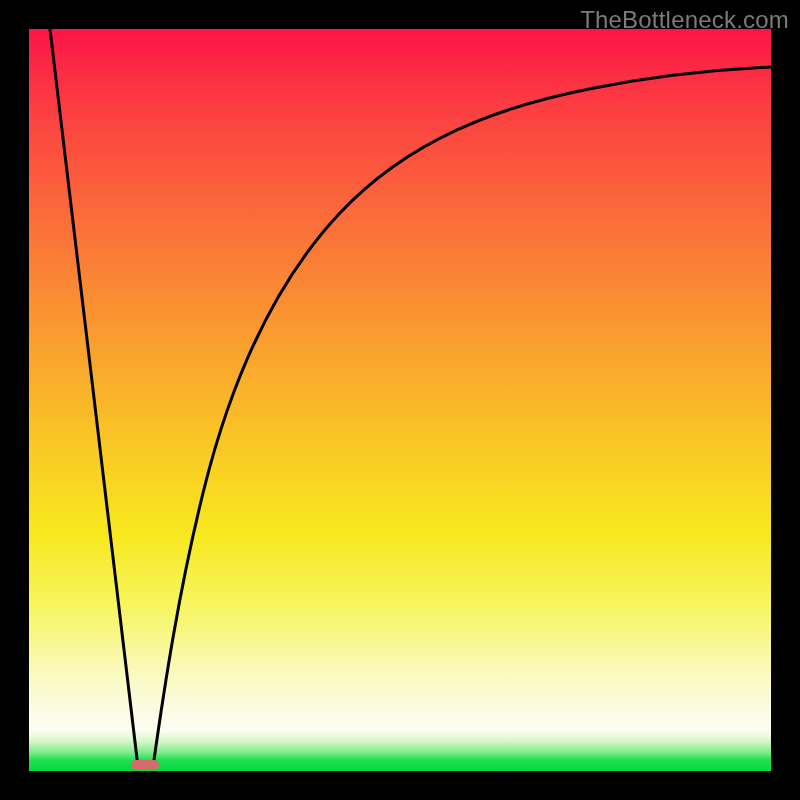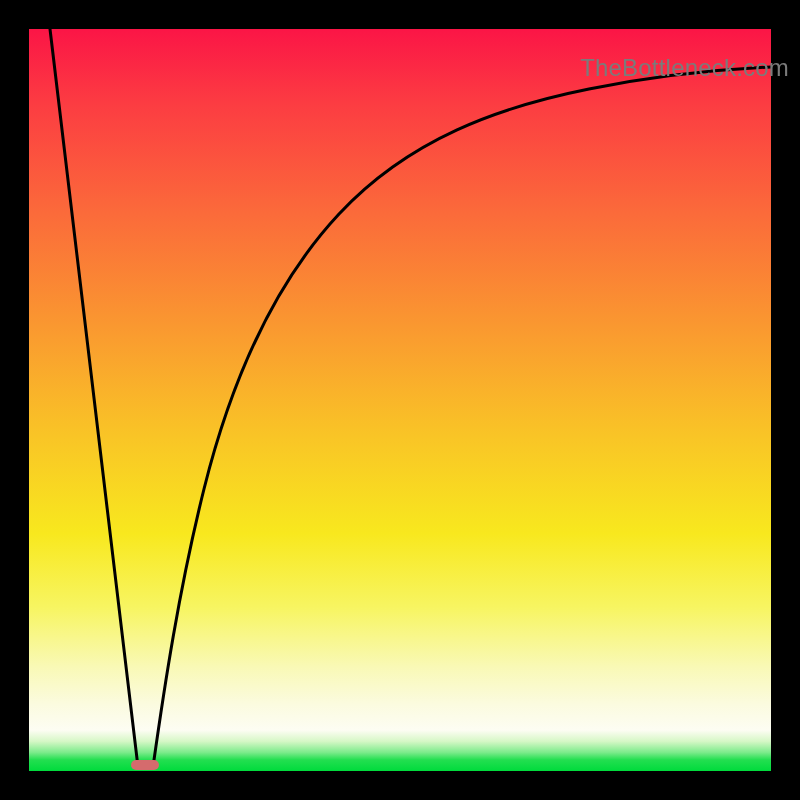--- a/index.html
+++ b/index.html
@@ -44,21 +44,20 @@
     );
   }
   .watermark {
     position: absolute;
     top: 6px;
     right: 11px;
     color: #7b7b7b;
     font-size: 24px;
     font-weight: 400;
     letter-spacing: 0.2px;
-    margin-top: 48px;
   }
   svg.curves {
     position: absolute;
     left: 29px;
     top: 29px;
     width: 742px;
     height: 742px;
     overflow: visible;
   }
   .dash {

